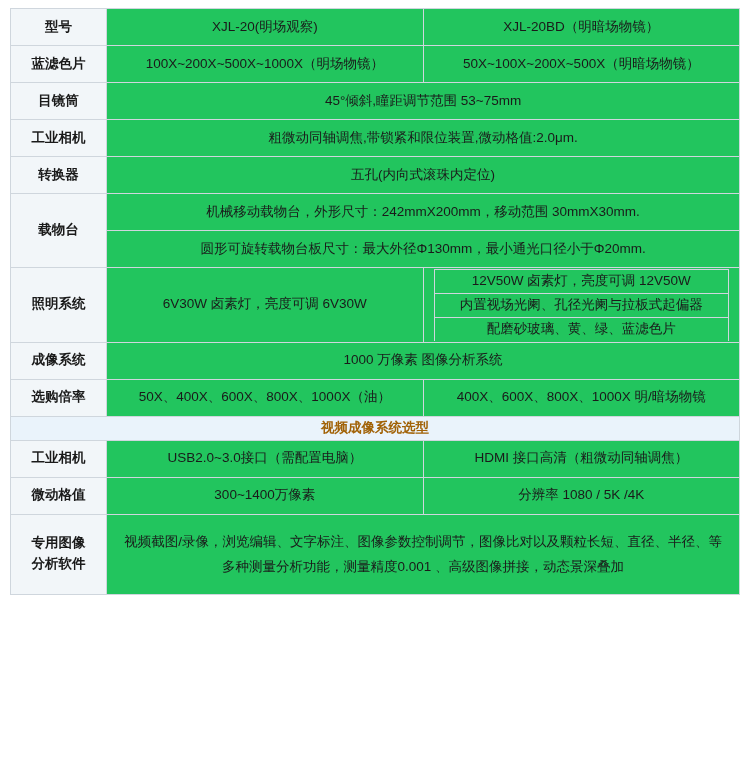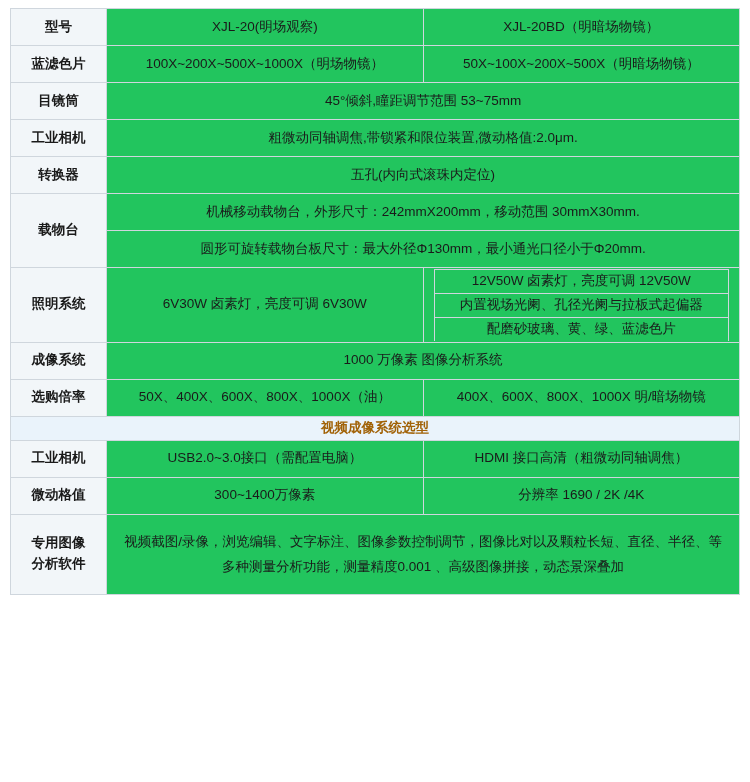--- a/index.html
+++ b/index.html
@@ -170,21 +170,21 @@
 
       <tr>
         <td class="label">工业相机</td>
         <td class="val val-left tall">USB2.0~3.0接口（需配置电脑）</td>
         <td class="val center tall">HDMI 接口高清（粗微动同轴调焦）</td>
       </tr>
 
       <tr>
         <td class="label">微动格值</td>
         <td class="val val-left tall">300~1400万像素</td>
-        <td class="val center tall">分辨率 1690 / 2K /4K</td>
+        <td class="val center tall">分辨率 1080 / 5K /4K</td>
       </tr>
 
       <tr>
         <td class="label">
           <span class="para">专用图像</span>
           <span class="para">分析软件</span>
         </td>
         <td class="val val-left" colspan="2" style="padding:14px 12px; line-height:1.9;">视频截图/录像，浏览编辑、文字标注、图像参数控制调节，图像比对以及颗粒长短、直径、半径、等多种测量分析功能，测量精度0.001 、高级图像拼接，动态景深叠加</td>
       </tr>
     </tbody>

